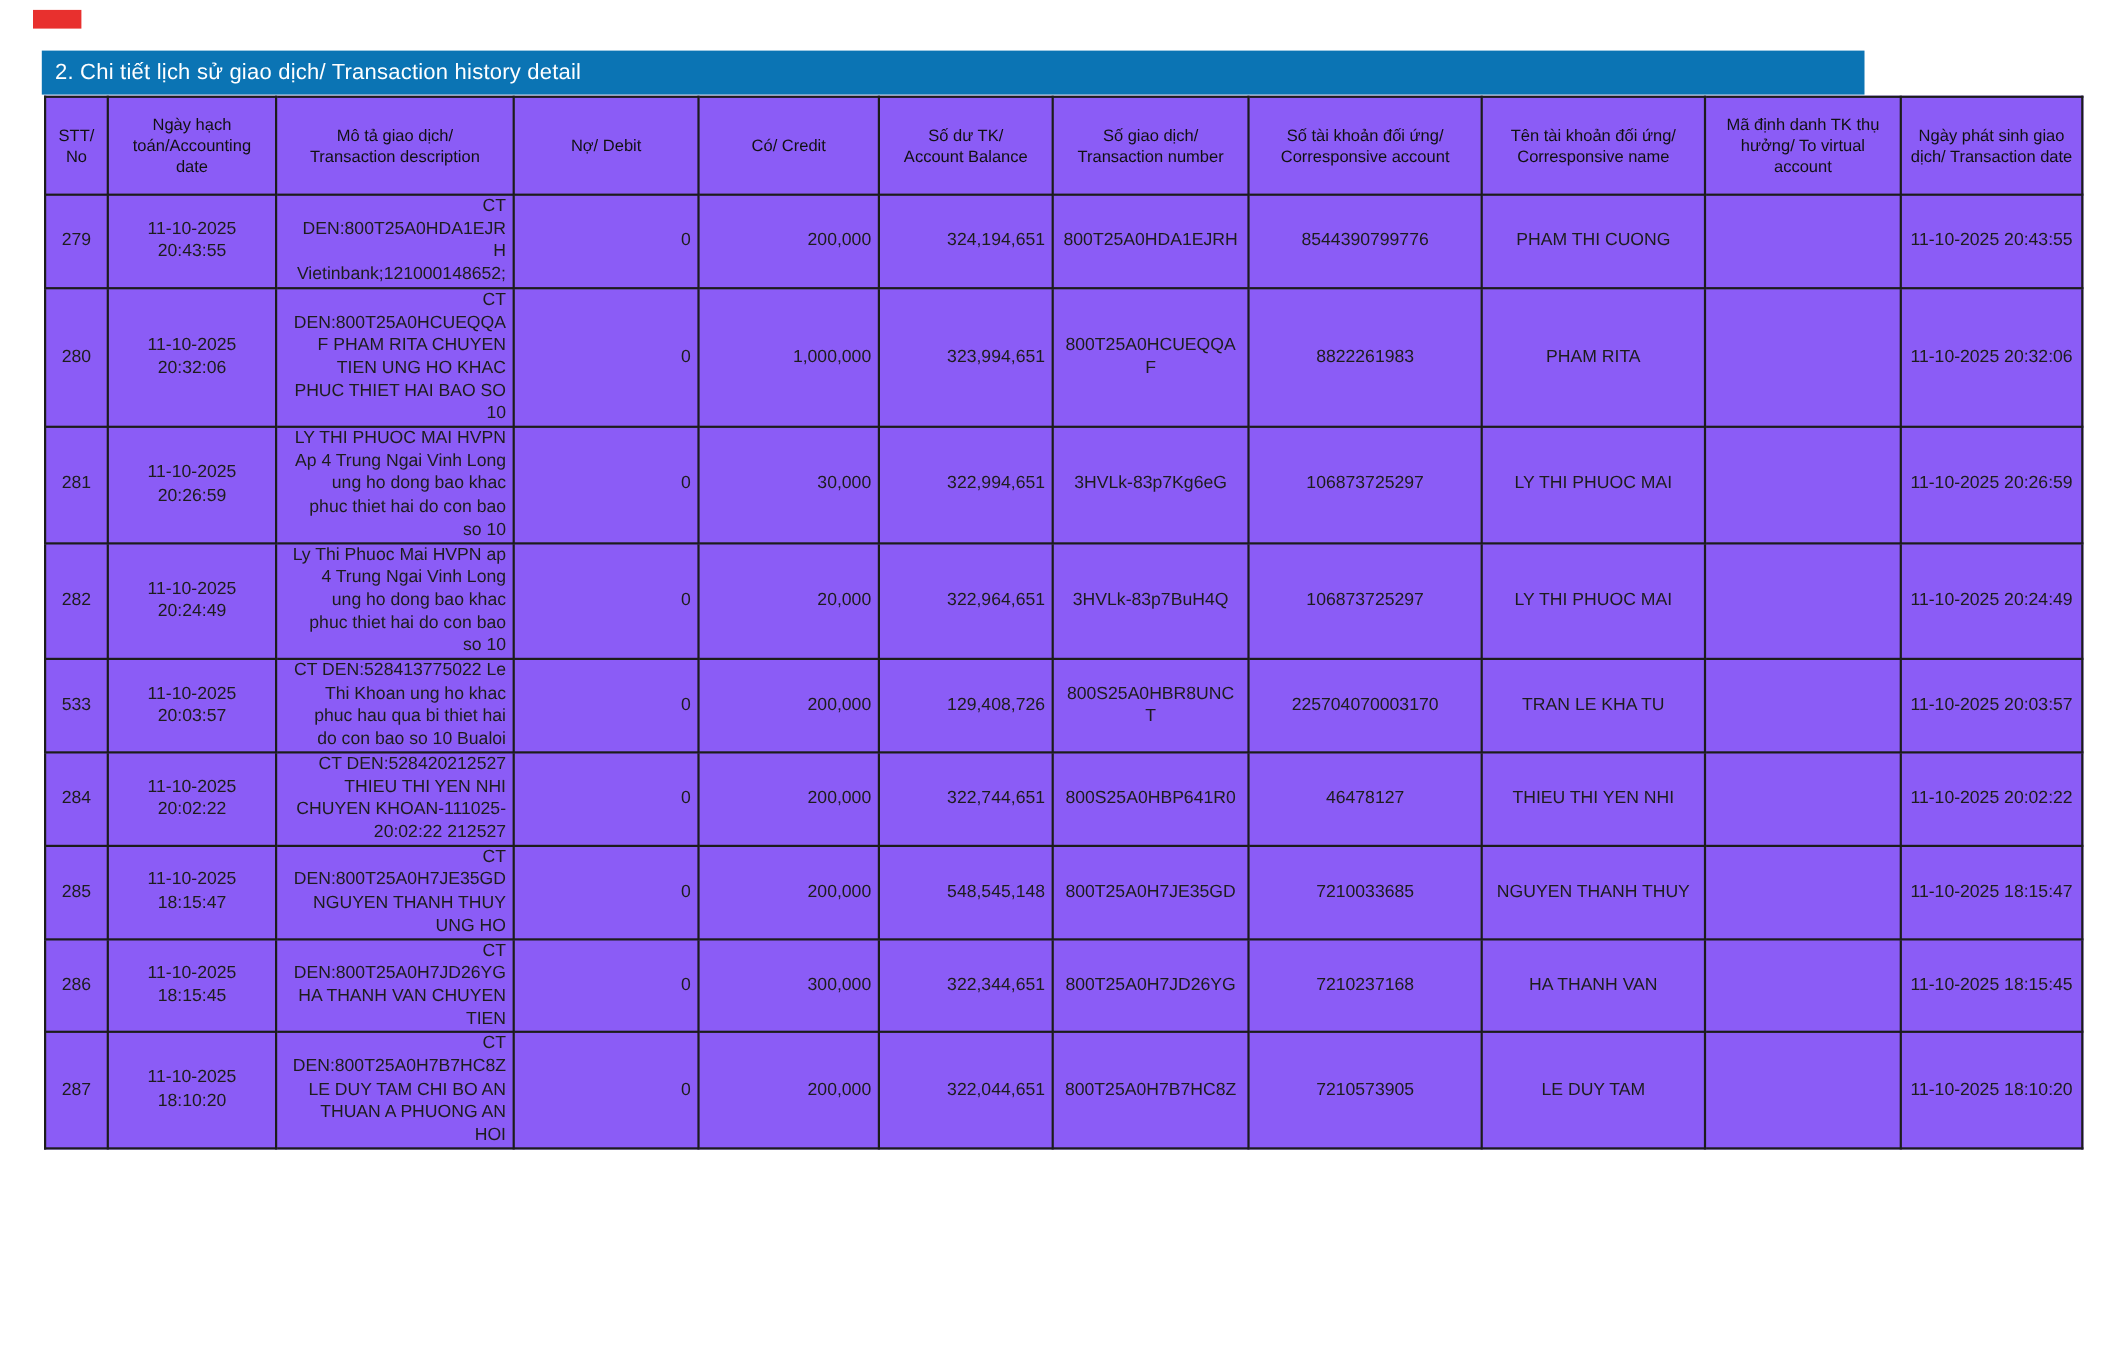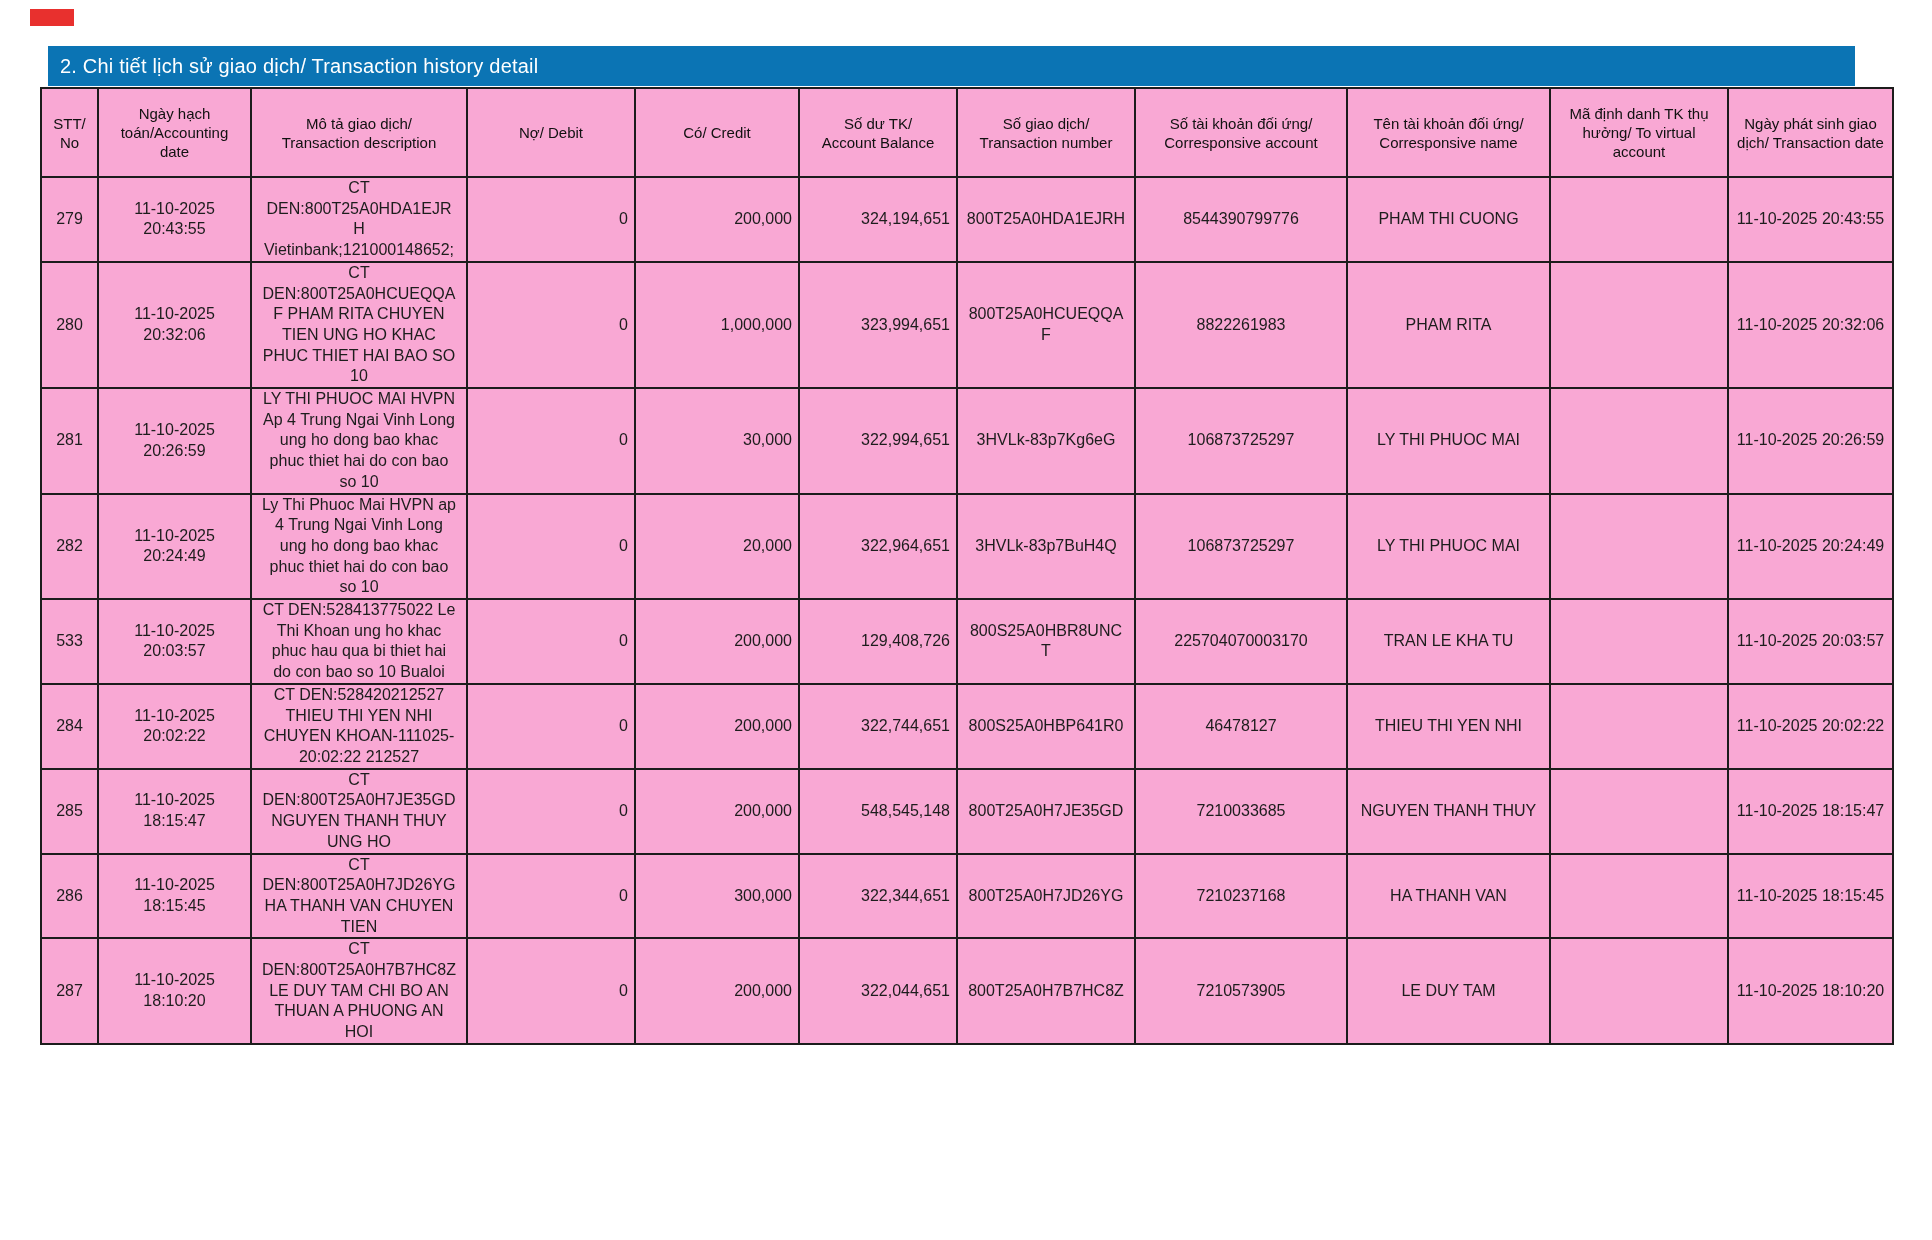--- a/index.html
+++ b/index.html
@@ -1,30 +1,30 @@
 <!DOCTYPE html>
 <html><head>
 <meta charset="utf-8">
 <style>
   html,body{margin:0;padding:0;background:#ffffff;}
   .page{position:relative;width:1932px;height:1240px;background:#ffffff;overflow:hidden;
         font-family:"Liberation Sans","DejaVu Sans",sans-serif;color:#1d1d1d;}
   .red-marker{position:absolute;left:30px;top:9px;width:44px;height:17px;background:#e8302e;}
-  .section-bar{position:absolute;left:38px;top:46px;width:1807px;height:40px;background:#0b74b4;margin-left:10px;}
+  .section-bar{position:absolute;left:38px;top:46px;width:1657px;height:40px;background:#0b74b4;}
   .section-bar span{display:block;line-height:40px;padding-left:12px;color:#ffffff;font-size:20px;
         letter-spacing:0.2px;white-space:nowrap;}
   table.txn{position:absolute;left:40px;top:87px;border-collapse:collapse;table-layout:fixed;
-        width:1852px;background:#f9a8d4;}
+        width:1852px;background:#8b5cf6;}
   table.txn th,table.txn td{border:2px solid #1c1c1c;vertical-align:middle;overflow:hidden;
         font-family:"Liberation Sans","DejaVu Sans",sans-serif;}
   table.txn th{height:83px;font-size:15px;font-weight:normal;text-align:center;
         white-space:pre-line;line-height:19px;padding:2px;color:#111;}
   table.txn td{font-size:16px;line-height:20.7px;padding:0 6px;color:#1d1d1d;}
   td.c{text-align:center;}
-  td.l{text-align:center;}
+  td.l{text-align:right;}
   td.r{text-align:right;padding-right:8px;}
   .pre{white-space:pre-line;}
 </style>
 </head>
 <body>
 
 <div class="page">
 
   <div class="red-marker" style="background: rgb(232, 48, 46);"></div>
 

